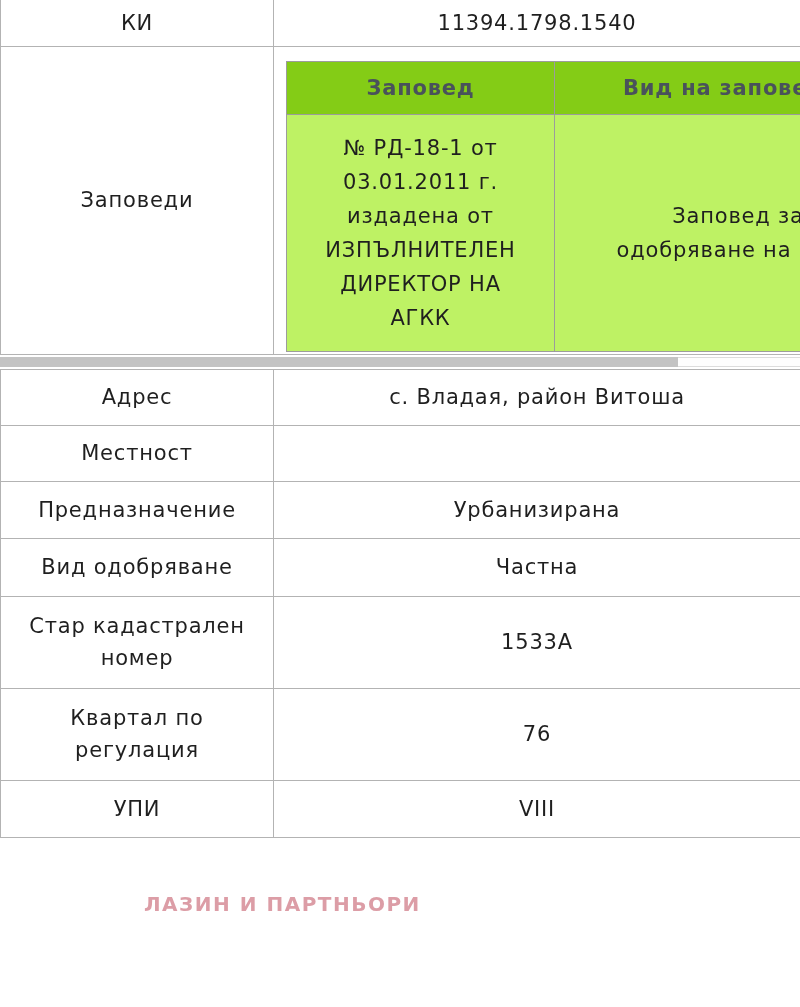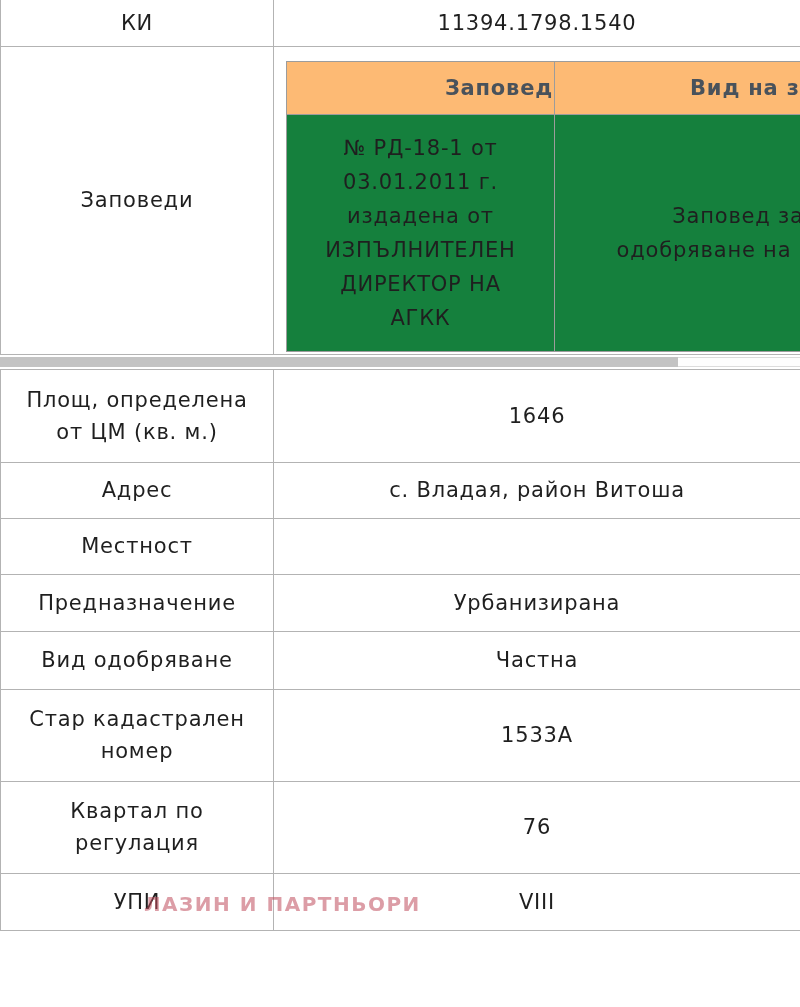--- a/index.html
+++ b/index.html
@@ -42,31 +42,31 @@
     padding: 14px 0 2px 12px;
   }
 
   
   table.nested {
     width: 635px;
     table-layout: fixed;
     border-collapse: collapse;
   }
   table.nested th {
-    background: #fdba74;
+    background: #84cc16;
     color: #49525b;
     font-weight: bold;
     border: 1px solid #9c9c9c;
     height: 53px;
-    text-align: right;
+    text-align: center;
     vertical-align: middle;
   }
   table.nested td {
     border: 1px solid #9c9c9c;
-    background: #15803d;
+    background: #bef264;
     text-align: center;
     vertical-align: middle;
     line-height: 34px;
   }
   td.order-cell      { padding: 16px 34px; }
   td.order-type-cell { padding: 16px 50px; }
 
   
   .hscroll {
     position: relative;
@@ -163,24 +163,20 @@
   <div class="hscroll">
     <div class="thumb"></div>
   </div>
 
   <table class="t2">
     <colgroup>
         <col style="width:273px">
         <col style="width:527px">
       </colgroup>
     <tbody>
-        <tr class="h2a">
-      <td class="label-cell">Площ, определена от ЦМ (кв. м.)</td>
-      <td class="value-cell">1646</td>
-    </tr>
     <tr class="h1a">
       <td class="label-cell">Адрес</td>
       <td class="value-cell">с. Владая, район Витоша</td>
     </tr>
     <tr class="h1a">
       <td class="label-cell">Местност</td>
       <td class="value-cell"></td>
     </tr>
     <tr class="h1">
       <td class="label-cell">Предназначение</td>

